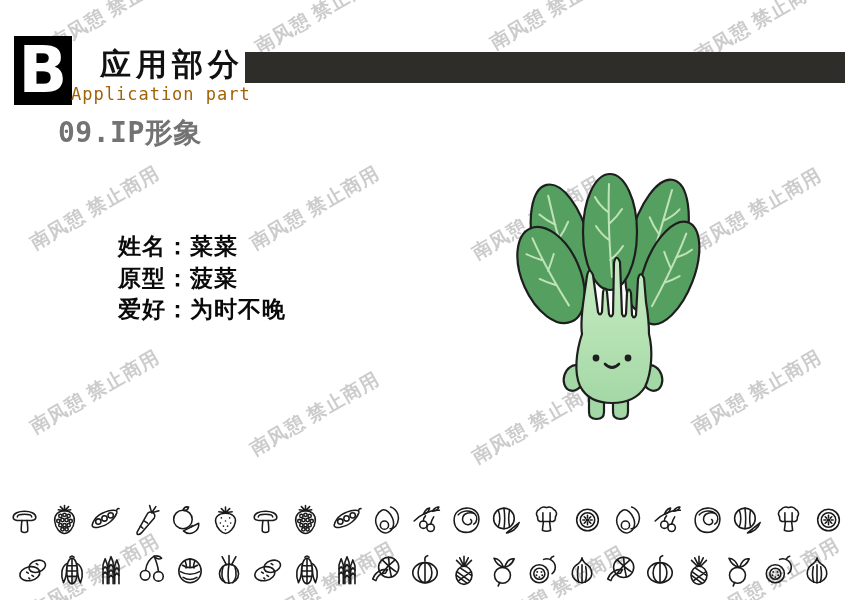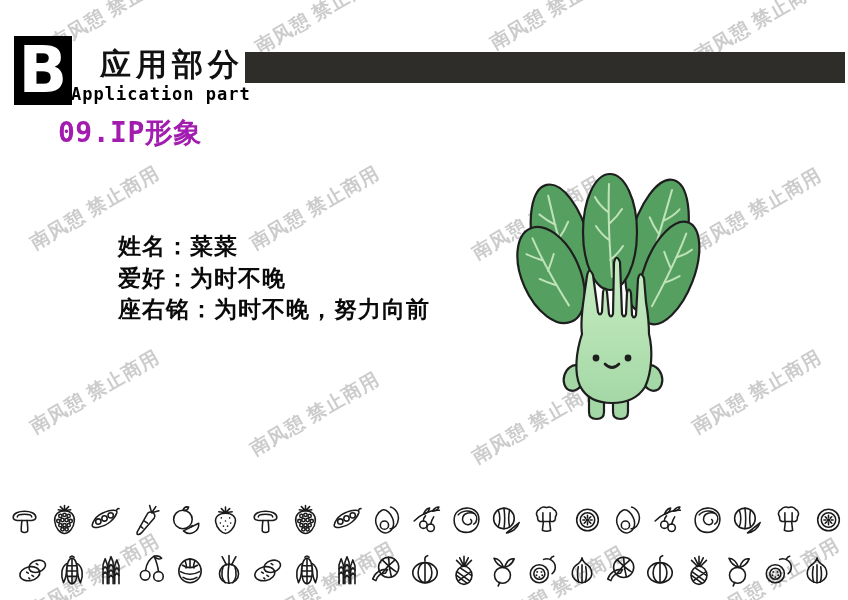--- a/index.html
+++ b/index.html
@@ -24,30 +24,30 @@
     font-weight:bold;font-size:64px;line-height:69px;
   }
   #title-cn{
     position:absolute;left:84px;top:44px;z-index:2;
     font-family:"Liberation Serif","DejaVu Serif",serif;
     font-size:31px;font-weight:bold;letter-spacing:5px;color:#111;margin-left:16px;
   }
   #title-en{
     position:absolute;left:71px;top:84px;z-index:2;
     font-family:"DejaVu Sans Mono","Liberation Mono",monospace;
-    font-size:17px;font-weight:bold;letter-spacing:1px;color:#000000;
+    font-size:17px;font-weight:normal;letter-spacing:1px;color:#a16207;
   }
   #header-bar{
     position:absolute;left:245px;top:52px;width:600px;height:31px;
     background:var(--bar);z-index:2;
   }
   #section-heading{
     position:absolute;left:58px;top:114px;z-index:2;
     font-family:"DejaVu Sans Mono","Liberation Mono",monospace;
-    font-size:28px;font-weight:bold;color:#a21caf;letter-spacing:0.5px;
+    font-size:28px;font-weight:bold;color:#737373;letter-spacing:0.5px;
   }
   
   #profile{
     position:absolute;left:118px;top:207px;z-index:2;
     font-family:"Liberation Serif","DejaVu Serif",serif;
     font-size:23px;font-weight:600;color:#0a0a0a;letter-spacing:1px;margin-top:24px;
   }
   .profile-line{line-height:31.5px;white-space:nowrap;}
   
   #character{
@@ -103,22 +103,22 @@
     <span id="logo-letter">B</span>
   </div>
   <div id="title-cn">应用部分</div>
   <div id="title-en">Application part</div>
   <div id="header-bar"></div>
 
   <div id="section-heading">09.IP形象</div>
 
   <div id="profile">
     <div class="profile-line">姓名：菜菜</div>
+    <div class="profile-line">原型：菠菜</div>
     <div class="profile-line">爱好：为时不晚</div>
-    <div class="profile-line">座右铭：为时不晚，努力向前</div>
   </div>
 
   <svg id="character" viewBox="0 0 230 260" xmlns="http://www.w3.org/2000/svg">
     <defs>
       <linearGradient id="bodyGrad" x1="0" y1="90" x2="0" y2="245" gradientUnits="userSpaceOnUse">
         <stop offset="0" stop-color="var(--body-light)"></stop>
         <stop offset="0.5" stop-color="var(--body-mid)"></stop>
         <stop offset="1" stop-color="var(--body-green)"></stop>
       </linearGradient>
     </defs>

